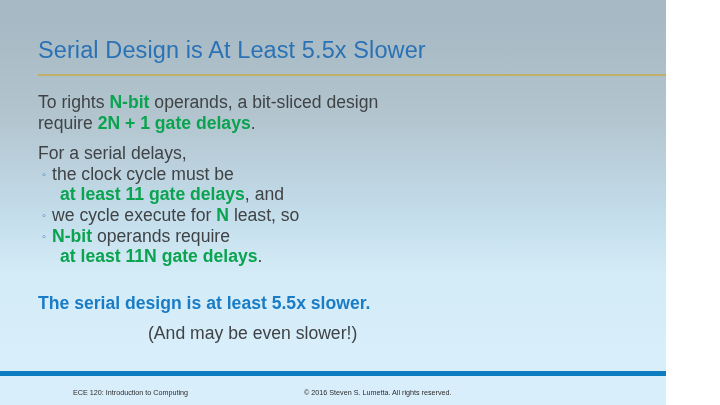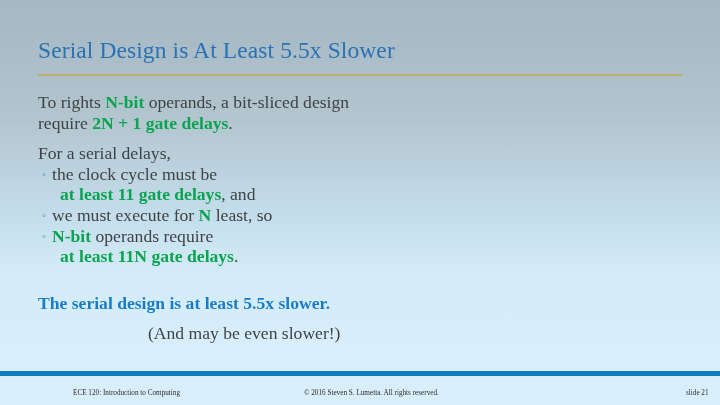--- a/index.html
+++ b/index.html
@@ -2,32 +2,32 @@
 <html><head>
 <meta charset="utf-8">
 <style>
   html, body {
     margin: 0;
     padding: 0;
     background: #ffffff;
   }
   #slide {
     position: relative;
-    width: 720px;
+    width: 666px;
     height: 405px;
     overflow: hidden;
     background: linear-gradient(to bottom,
         #a6b8c3 0%,
         #aabcc6 12%,
         #b3c6d0 30%,
         #c3dcea 52%,
         #d3ecf7 68%,
         #d8eefb 86%,
         #d9eefb 100%);
-    font-family: Liberation Serif, serif;
+    font-family: Liberation Sans, sans-serif;
     -webkit-font-smoothing: antialiased;
   }
 
   
   #title {
     position: absolute;
     left: 38px;
     top: 36px;
     font-size: 23.5px;
     line-height: 28px;
@@ -151,21 +151,21 @@
       <div class="line">For a serial delays,</div>
 
       <div class="bullet-row">
         <span class="bullet-mark">◦</span>
         <span class="bullet-text">the clock cycle must be</span>
       </div>
       <div class="indent-cont"><span class="green">at least 11 gate delays</span><span>, and</span></div>
 
       <div class="bullet-row">
         <span class="bullet-mark">◦</span>
-        <span class="bullet-text"><span>we must execute for </span><span class="green">N</span><span> least, so</span></span>
+        <span class="bullet-text"><span>we cycle execute for </span><span class="green">N</span><span> least, so</span></span>
       </div>
 
       <div class="bullet-row">
         <span class="bullet-mark">◦</span>
         <span class="bullet-text"><span class="green">N-bit</span><span> operands require</span></span>
       </div>
       <div class="indent-cont"><span class="green">at least 11N gate delays</span><span>.</span></div>
     </div>
 
     <div class="para-gap"></div>

